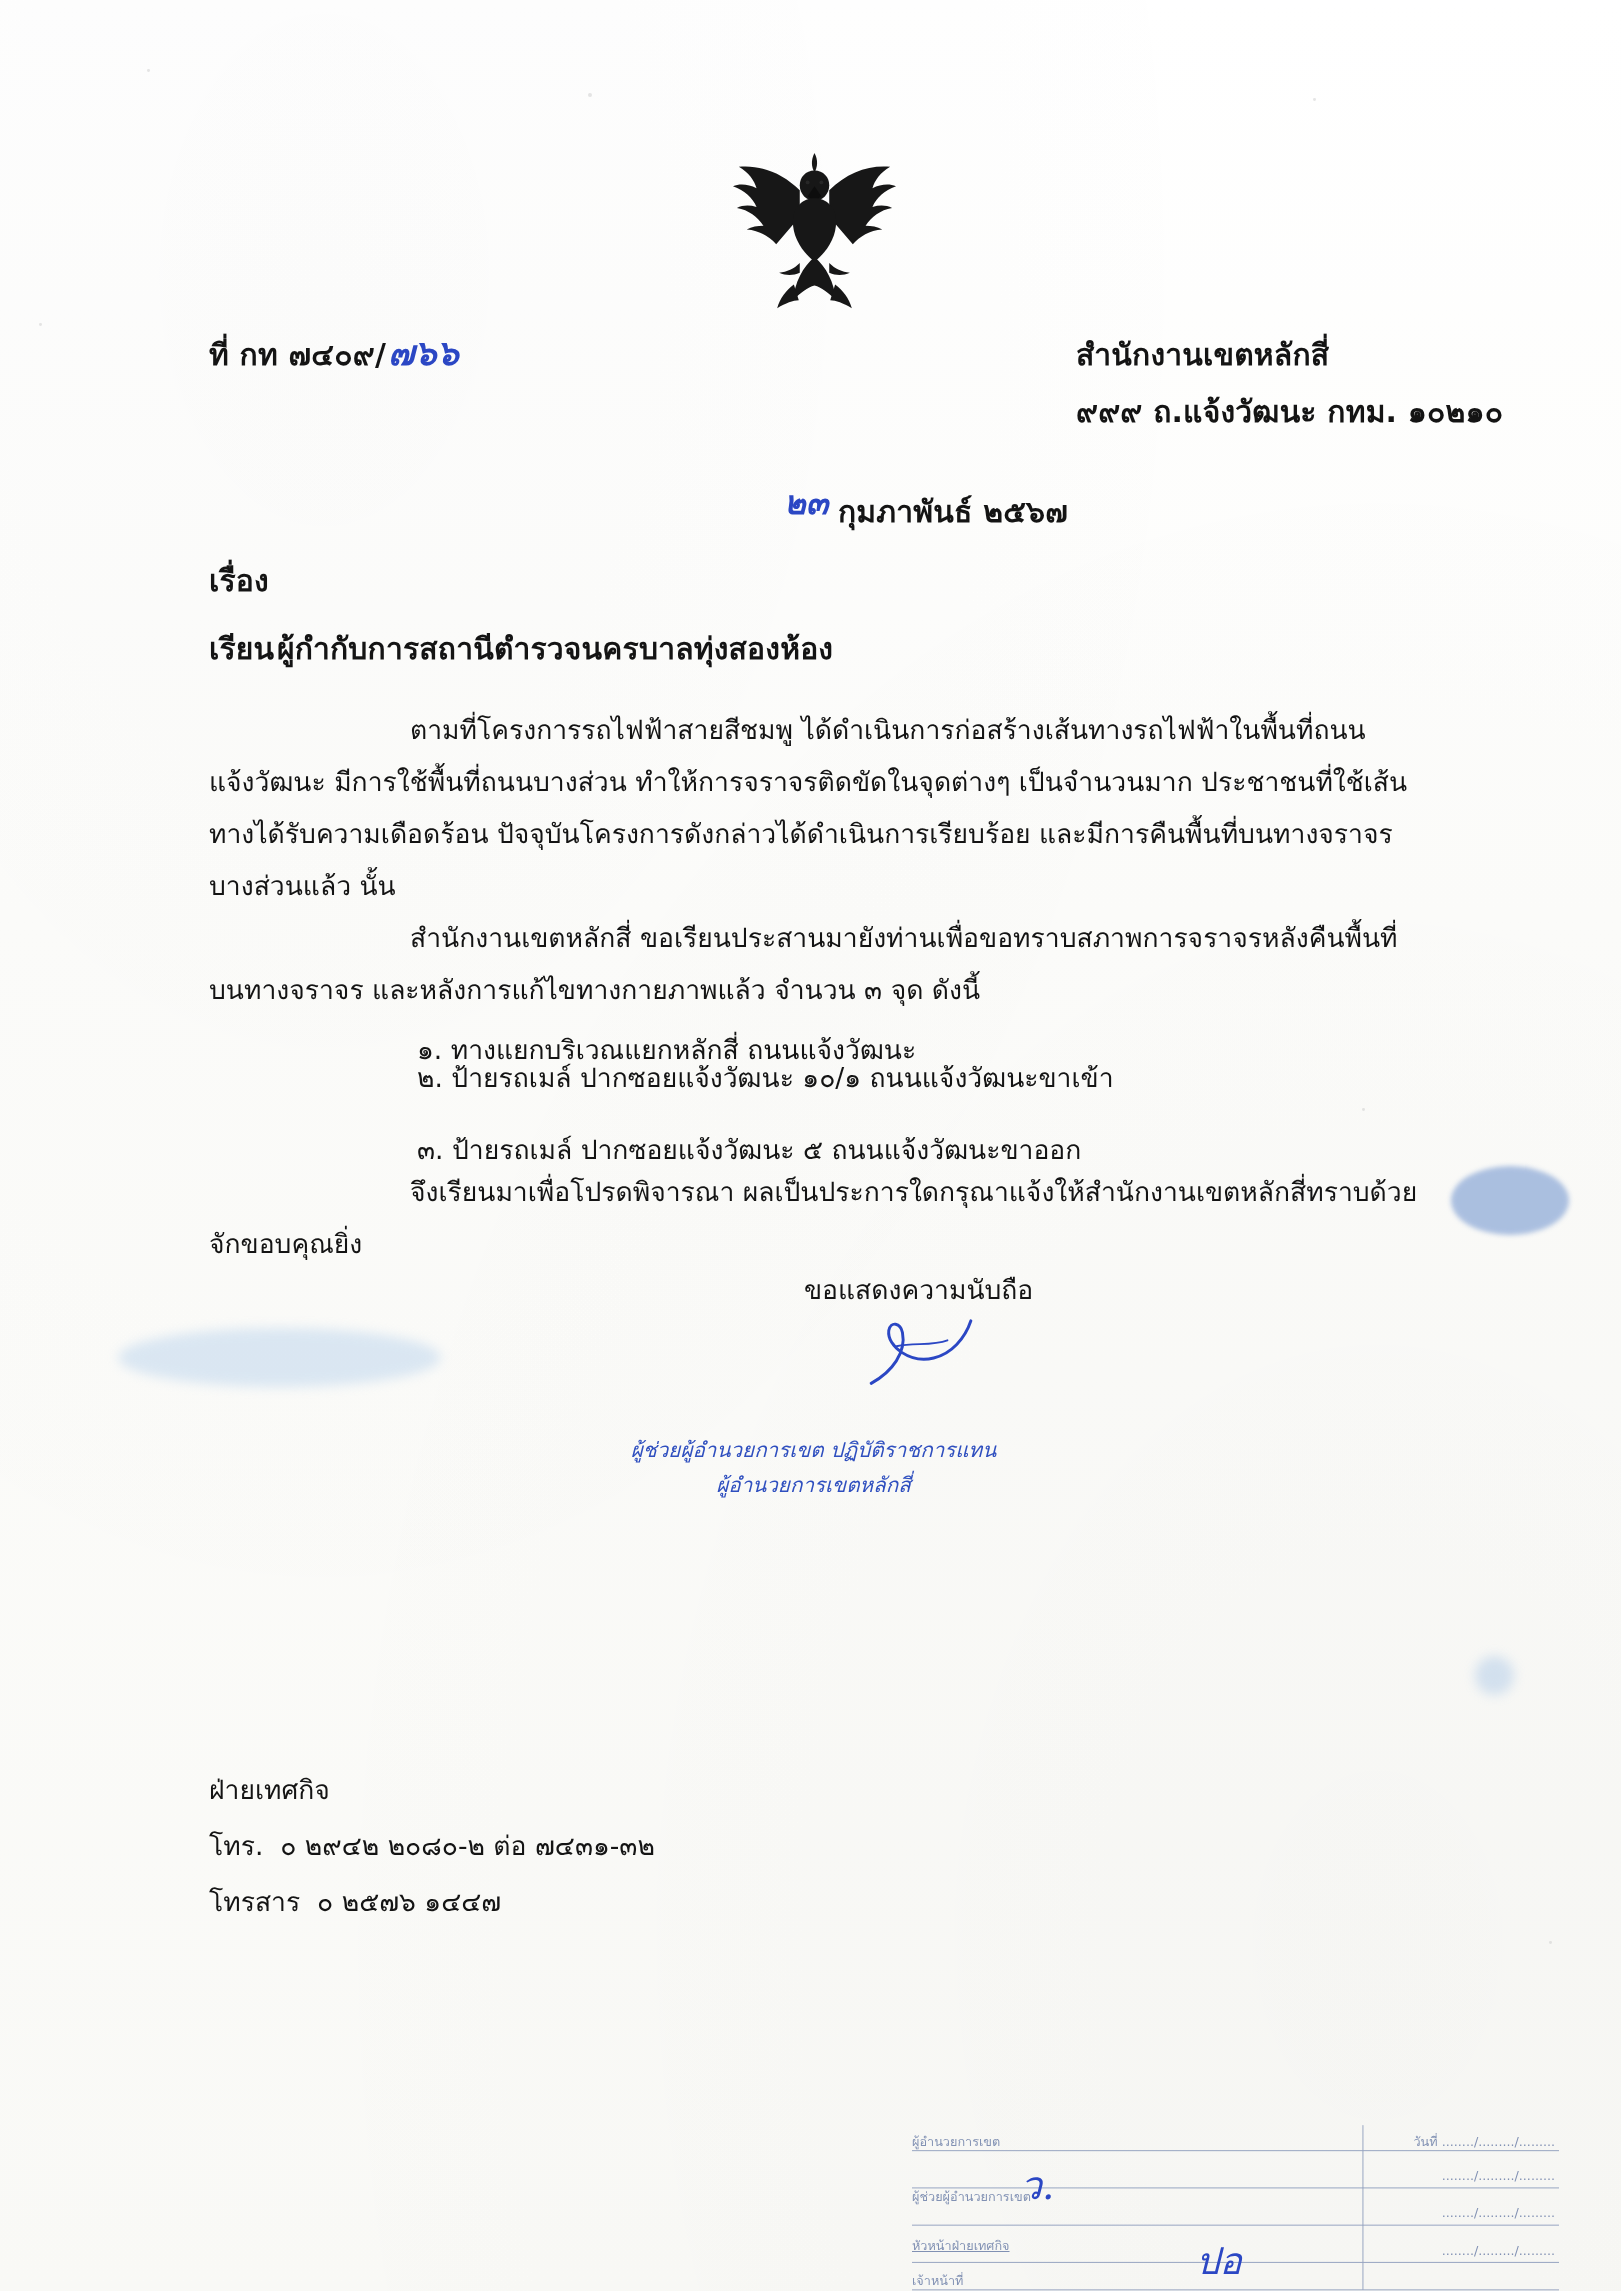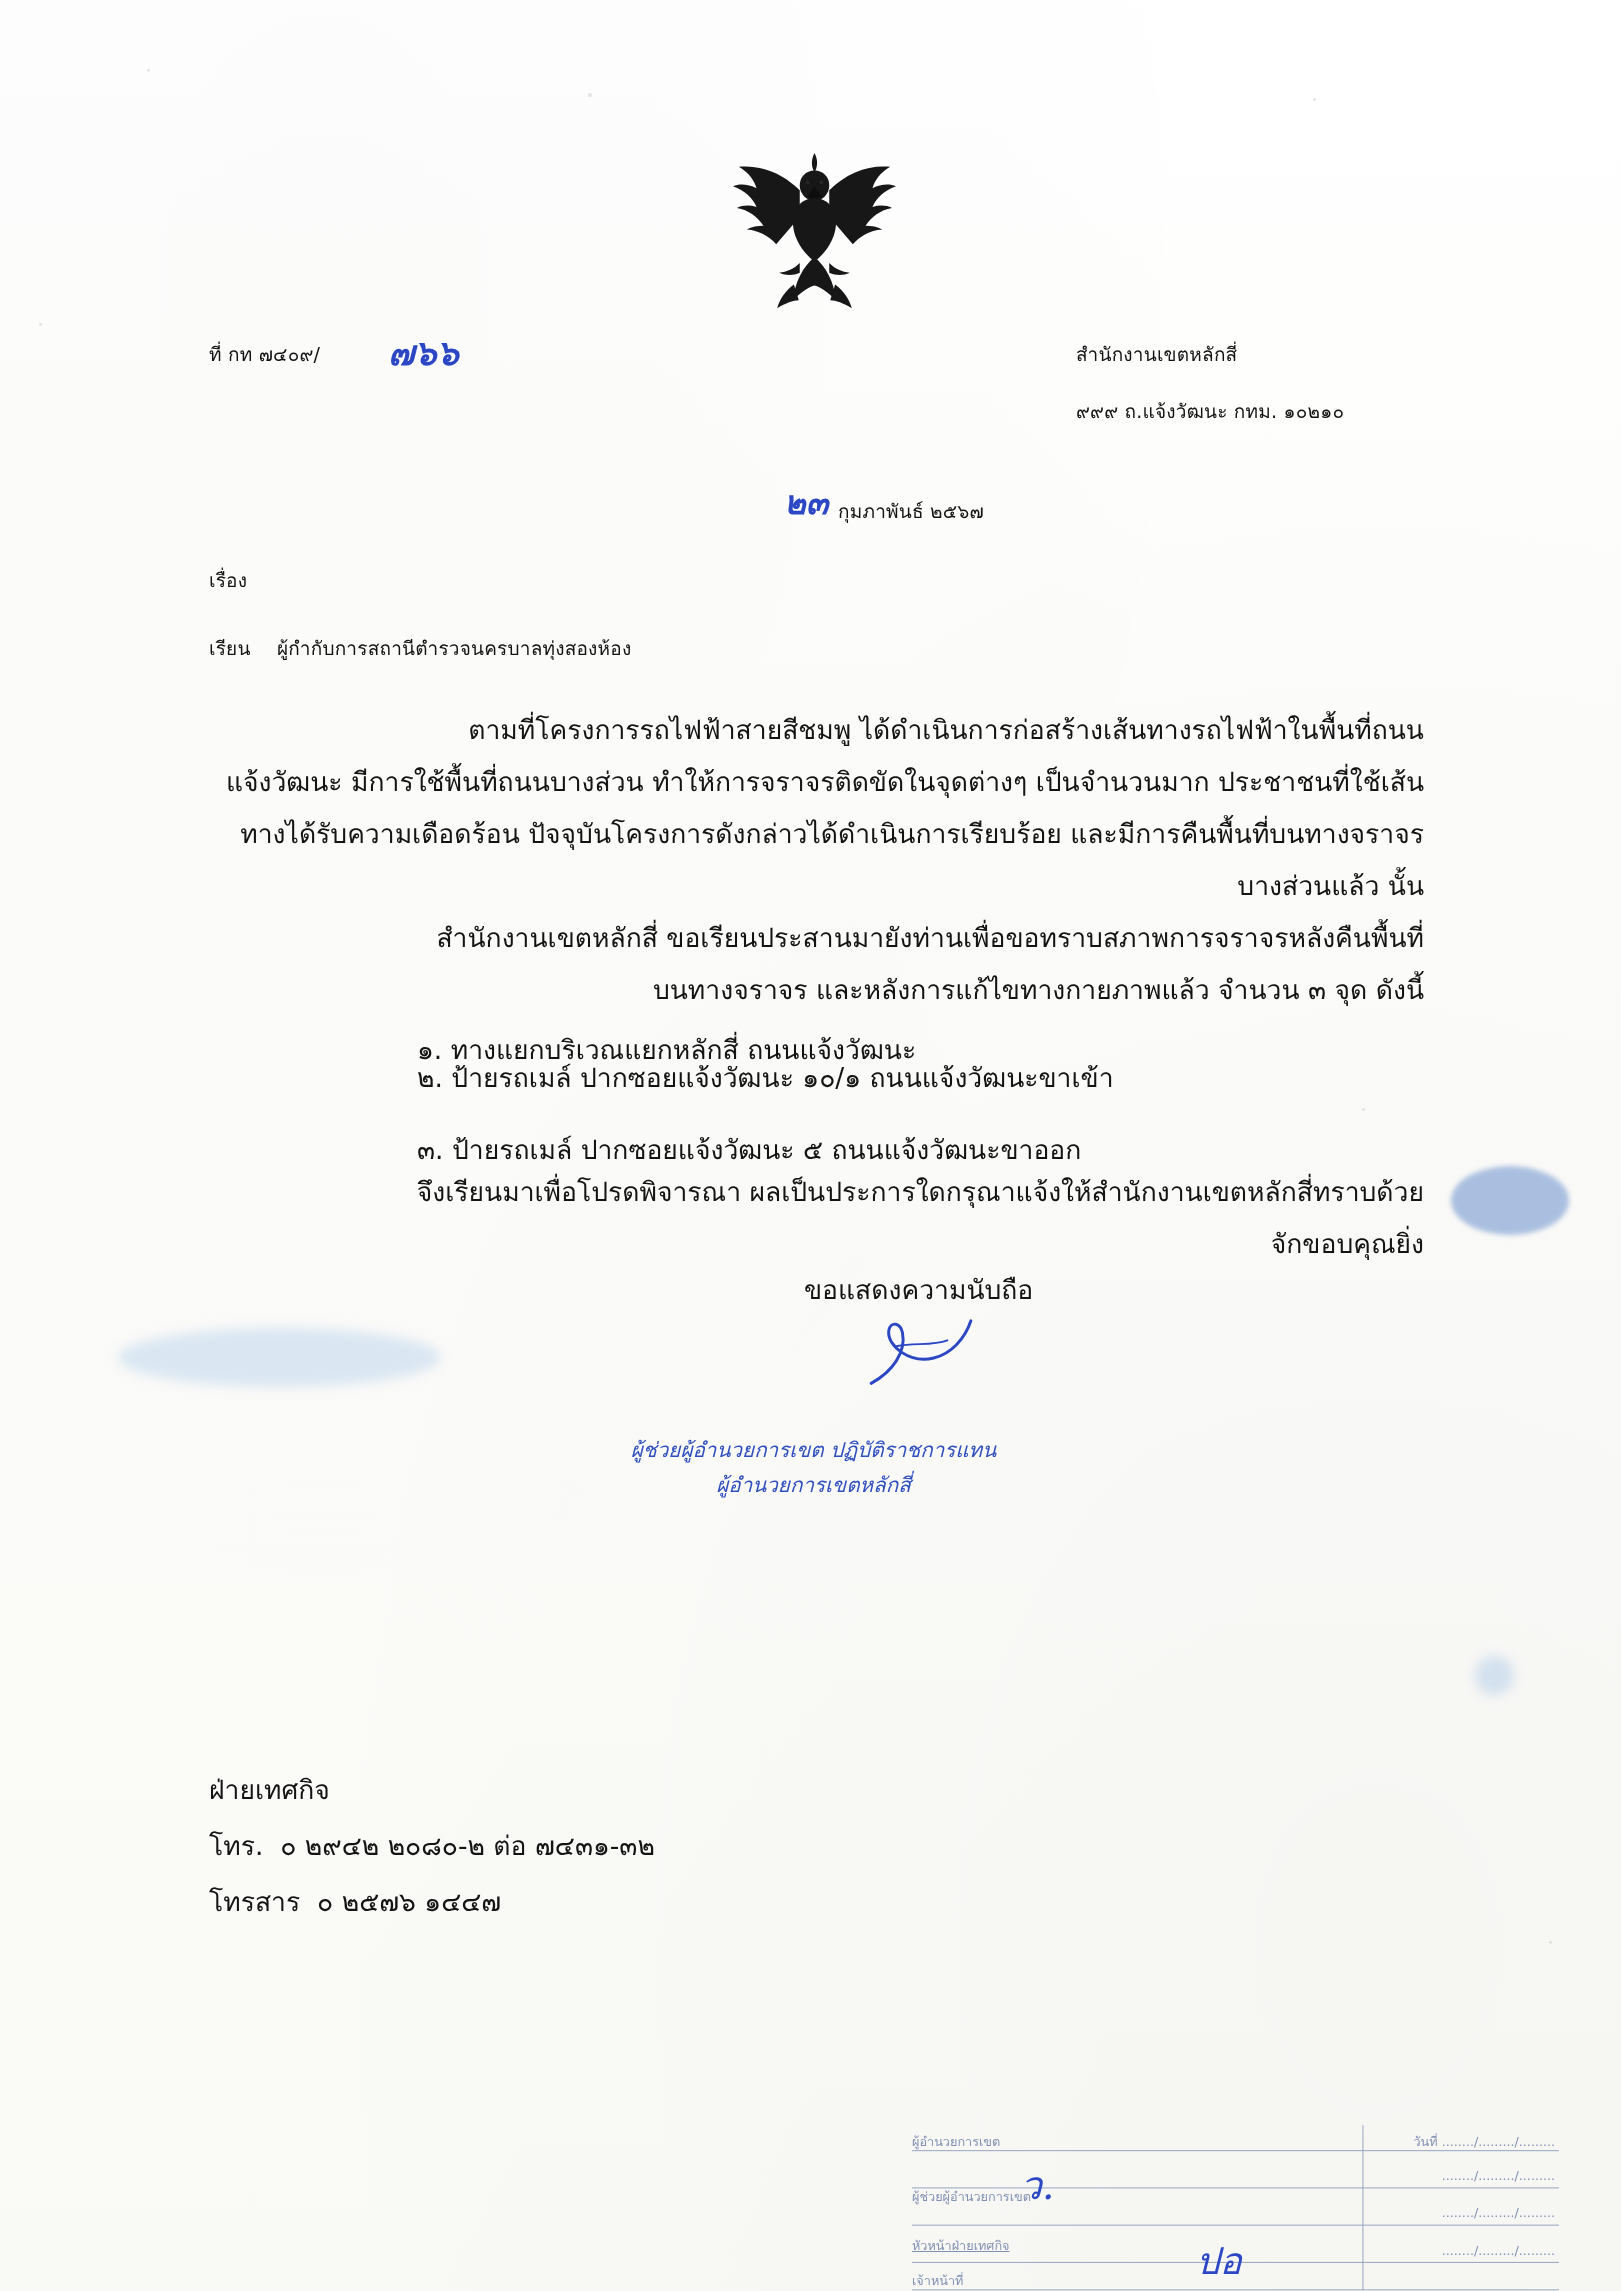--- a/index.html
+++ b/index.html
@@ -44,41 +44,41 @@
 
   
   .t {
     position: absolute;
     font-family: "DejaVu Sans", sans-serif;
     color: #141414;
     white-space: pre;
     letter-spacing: 0.2px;
   }
   .thai {
-    font-size: 19px;
+    font-size: 30px;
     line-height: 43px;
+    font-weight: bold;
   }
   .ref-no   { left: 209px;  top: 333px; }
   .office-1 { left: 1076px; top: 333px; }
   .office-2 { left: 1076px; top: 390px; }
   .date     { left: 838px;  top: 490px; }
   .subj-lbl { left: 209px;  top: 559px; }
   .subj-val { left: 277px;  top: 559px; }
   .to-lbl   { left: 209px;  top: 627px; }
   .to-val   { left: 277px;  top: 627px; }
 
   .para {
     position: absolute;
     width: 1215px;
     left: 209px;
     font-size: 26.5px;
     line-height: 52px;
     text-indent: 201px;
     color: #141414;
-    text-align: right;
   }
   .para.p1 { top: 704px; }
   .para.p2 { top: 912px; }
   .para.p4 { top: 1166px; }
 
   .list-item {
     position: absolute;
     left: 417px;
     font-size: 26.5px;
     line-height: 43px;

